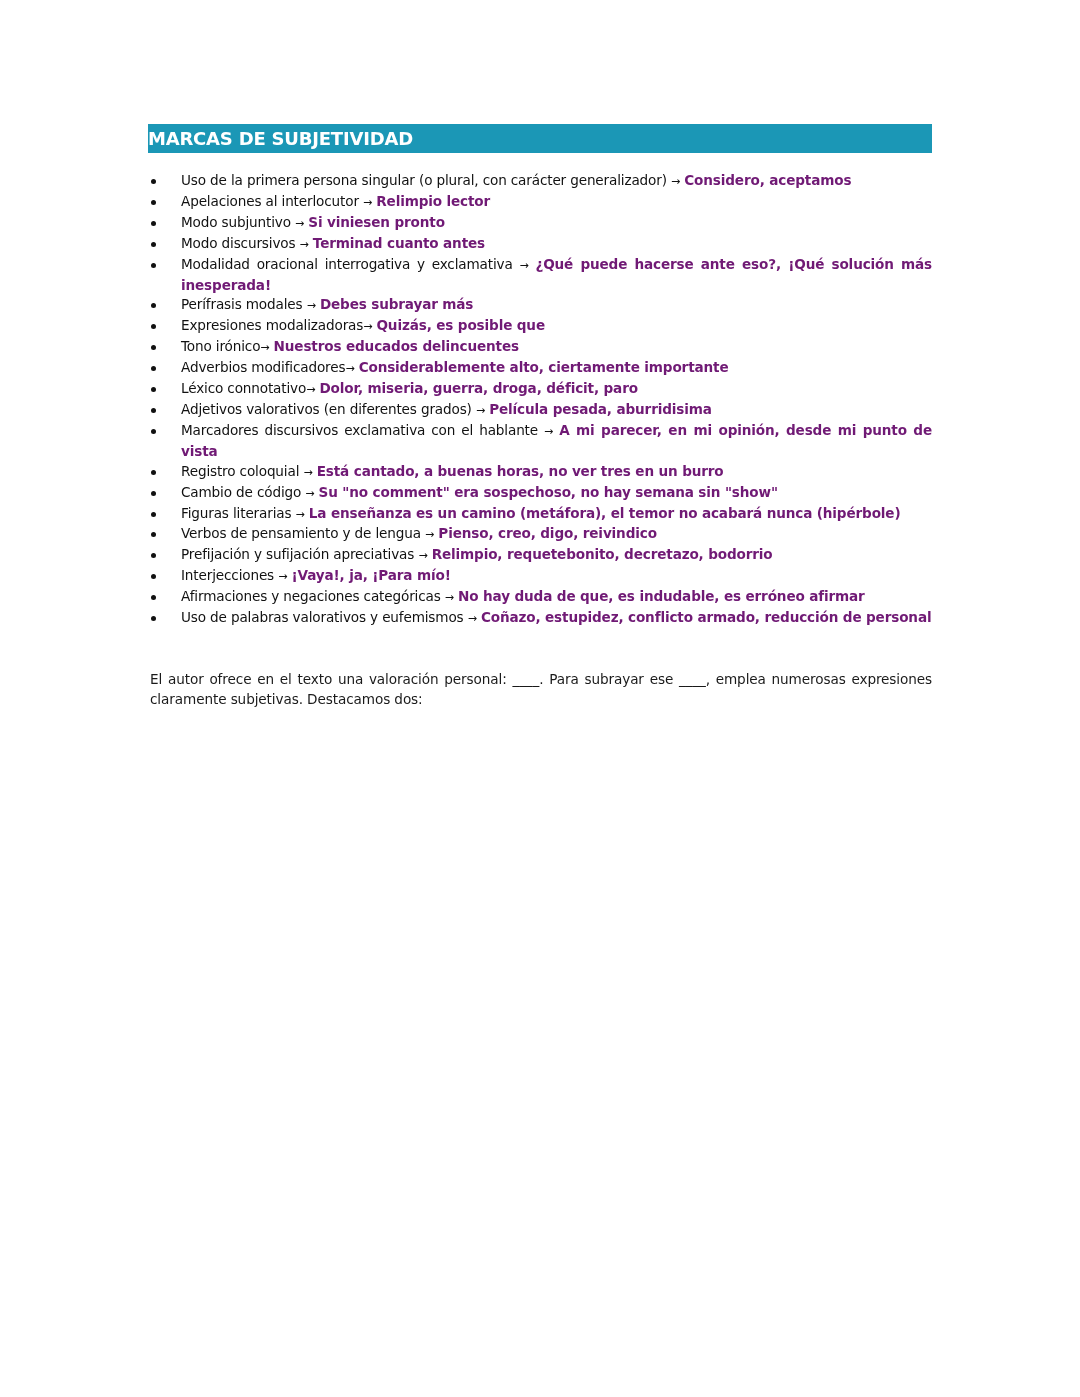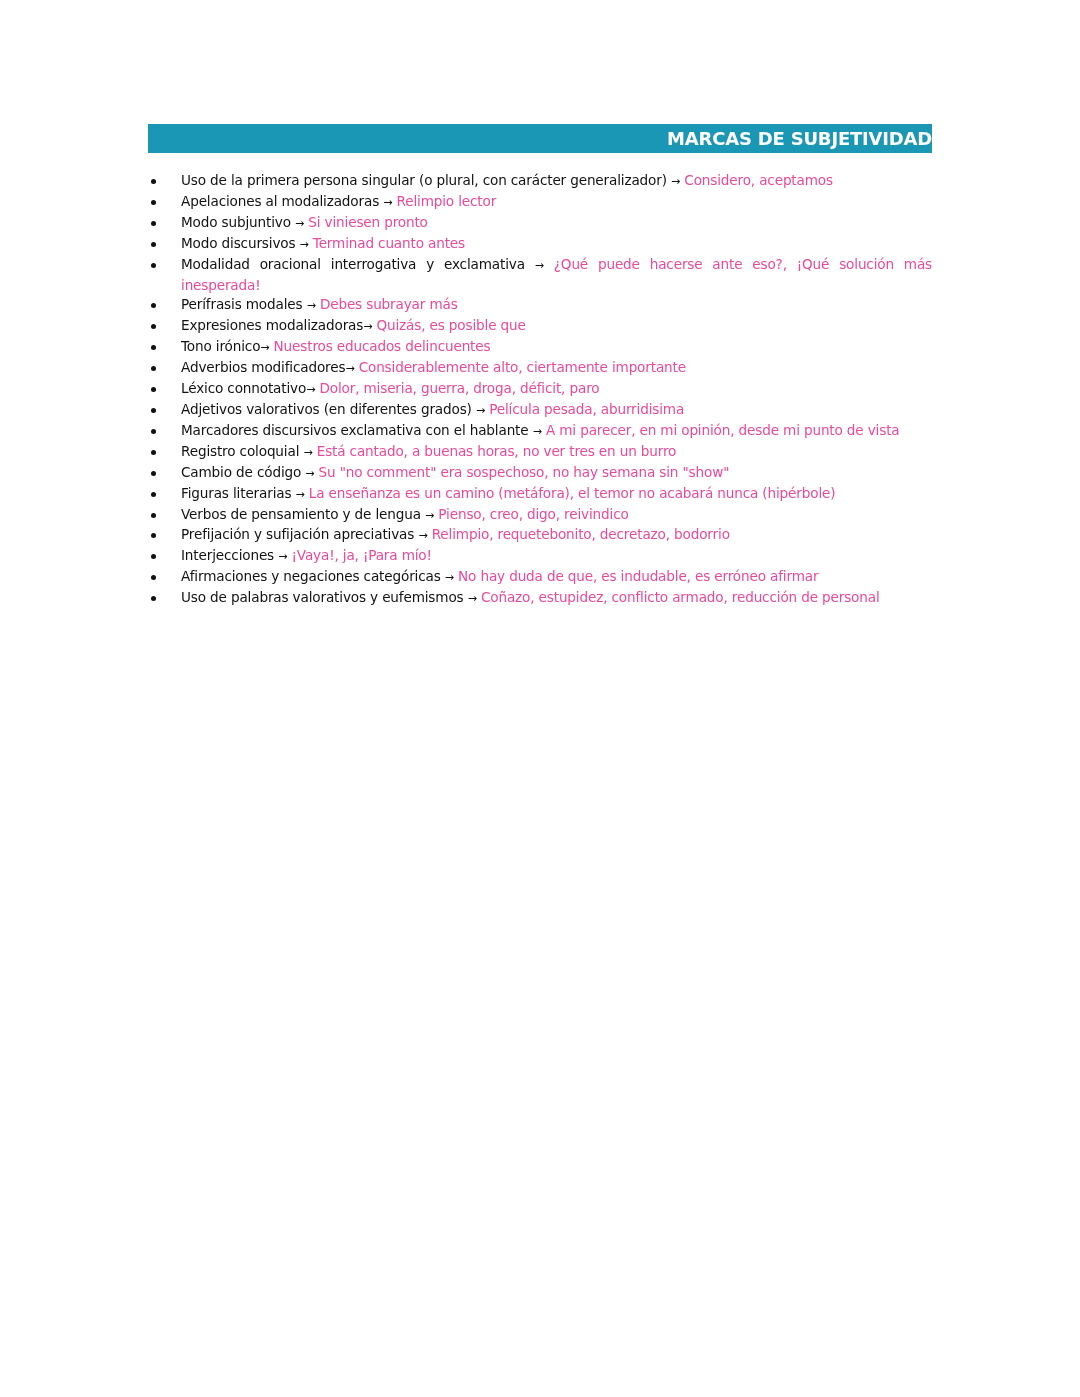--- a/index.html
+++ b/index.html
@@ -18,21 +18,21 @@
     position: absolute;
     left: 148px;
     top: 124px;
     width: 784px;
   }
   .title-bar {
     background: #1b97b6;
     height: 29px;
     display: flex;
     align-items: center;
-    justify-content: flex-end;
+    justify-content: flex-start;
     color: #ffffff;
     font-family: "DejaVu Sans", sans-serif;
     font-weight: bold;
     font-size: 18px;
     letter-spacing: -0.2px;
   }
   ul.marks {
     list-style: none;
     margin: 0;
     padding: 0;
@@ -58,21 +58,22 @@
   }
   .term {
     font-weight: normal;
     color: #111111;
   }
   .arrow {
     color: #111111;
     font-size: 11px;
   }
   .example {
-    color: #ec4899;
+    color: #701a75;
+    font-weight: bold;
   }
   .paragraph {
     margin-top: 40px;
     padding-left: 2px;
     font-size: 13.6px;
     line-height: 20px;
     text-align: justify;
     letter-spacing: -0.1px;
     color: #1a1a1a;
   }
@@ -80,34 +81,35 @@
 </head>
 <body>
 
 <div class="page">
   <div class="title-bar">
     <span>MARCAS DE SUBJETIVIDAD</span>
   </div>
 
   <ul class="marks">
     <li><span class="term">Uso de la primera persona singular (o plural, con carácter generalizador)</span><span> </span><span class="arrow">→</span> <span class="example">Considero, aceptamos</span></li>
-    <li><span class="term">Apelaciones al modalizadoras</span><span> </span><span class="arrow">→</span> <span class="example">Relimpio lector</span></li>
+    <li><span class="term">Apelaciones al interlocutor</span><span> </span><span class="arrow">→</span> <span class="example">Relimpio lector</span></li>
     <li><span class="term">Modo subjuntivo</span><span> </span><span class="arrow">→</span> <span class="example">Si viniesen pronto</span></li>
     <li><span class="term">Modo discursivos</span><span> </span><span class="arrow">→</span> <span class="example">Terminad cuanto antes</span></li>
     <li><span class="term">Modalidad oracional interrogativa y exclamativa</span><span> </span><span class="arrow">→</span> <span class="example">¿Qué puede hacerse ante eso?, ¡Qué solución más inesperada!</span></li>
     <li><span class="term">Perífrasis modales</span><span> </span><span class="arrow">→</span> <span class="example">Debes subrayar más</span></li>
     <li><span class="term">Expresiones modalizadoras</span><span></span><span class="arrow">→</span> <span class="example">Quizás, es posible que</span></li>
     <li><span class="term">Tono irónico</span><span></span><span class="arrow">→</span> <span class="example">Nuestros educados delincuentes</span></li>
     <li><span class="term">Adverbios modificadores</span><span></span><span class="arrow">→</span> <span class="example">Considerablemente alto, ciertamente importante</span></li>
     <li><span class="term">Léxico connotativo</span><span></span><span class="arrow">→</span> <span class="example">Dolor, miseria, guerra, droga, déficit, paro</span></li>
     <li><span class="term">Adjetivos valorativos (en diferentes grados)</span><span> </span><span class="arrow">→</span> <span class="example">Película pesada, aburridisima</span></li>
     <li><span class="term">Marcadores discursivos exclamativa con el hablante</span><span> </span><span class="arrow">→</span> <span class="example">A mi parecer, en mi opinión, desde mi punto de vista</span></li>
     <li><span class="term">Registro coloquial</span><span> </span><span class="arrow">→</span> <span class="example">Está cantado, a buenas horas, no ver tres en un burro</span></li>
     <li><span class="term">Cambio de código</span><span> </span><span class="arrow">→</span> <span class="example">Su "no comment" era sospechoso, no hay semana sin "show"</span></li>
     <li><span class="term">Figuras literarias</span><span> </span><span class="arrow">→</span> <span class="example">La enseñanza es un camino (metáfora), el temor no acabará nunca (hipérbole)</span></li>
     <li><span class="term">Verbos de pensamiento y de lengua</span><span> </span><span class="arrow">→</span> <span class="example">Pienso, creo, digo, reivindico</span></li>
     <li><span class="term">Prefijación y sufijación apreciativas</span><span> </span><span class="arrow">→</span> <span class="example">Relimpio, requetebonito, decretazo, bodorrio</span></li>
     <li><span class="term">Interjecciones</span><span> </span><span class="arrow">→</span> <span class="example">¡Vaya!, ja, ¡Para mío!</span></li>
     <li><span class="term">Afirmaciones y negaciones categóricas</span><span> </span><span class="arrow">→</span> <span class="example">No hay duda de que, es indudable, es erróneo afirmar</span></li>
     <li><span class="term">Uso de palabras valorativos y eufemismos</span><span> </span><span class="arrow">→</span> <span class="example">Coñazo, estupidez, conflicto armado, reducción de personal</span></li>
   </ul>
 
+  <p class="paragraph">El autor ofrece en el texto una valoración personal: ____. Para subrayar ese ____, emplea numerosas expresiones claramente subjetivas. Destacamos dos:</p>
 </div>
 
 </body></html>

